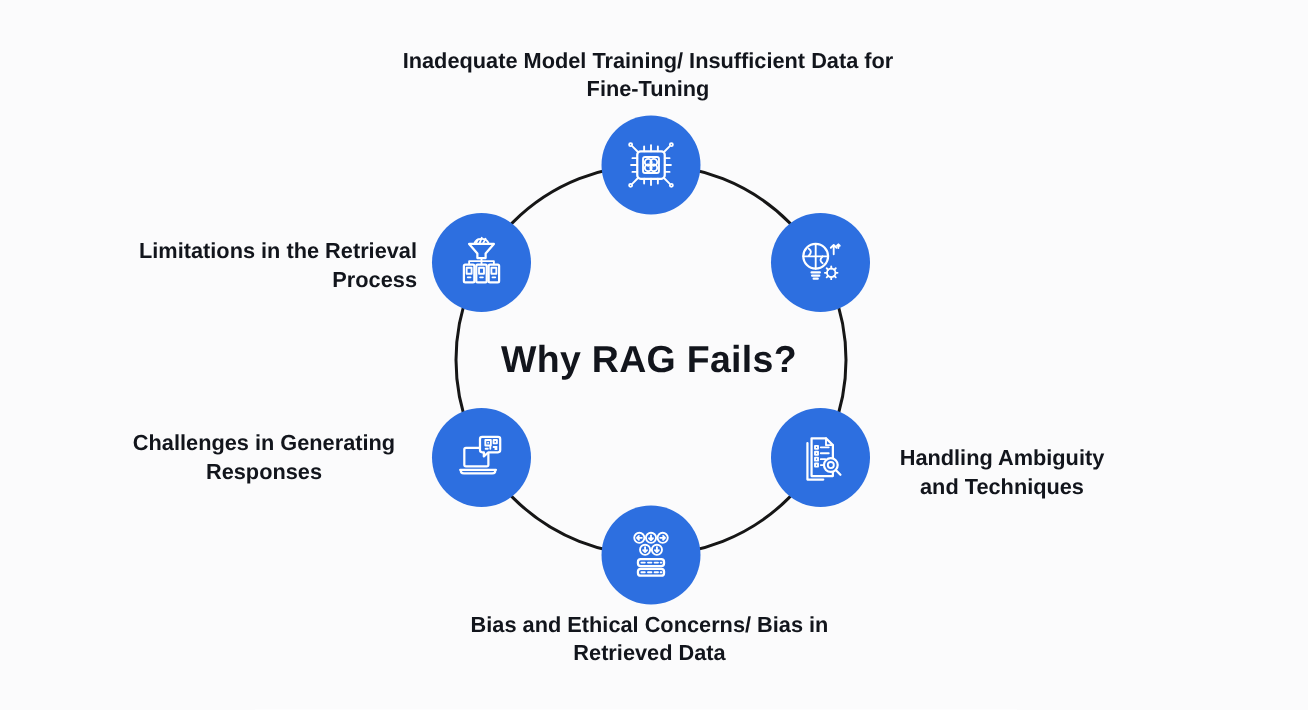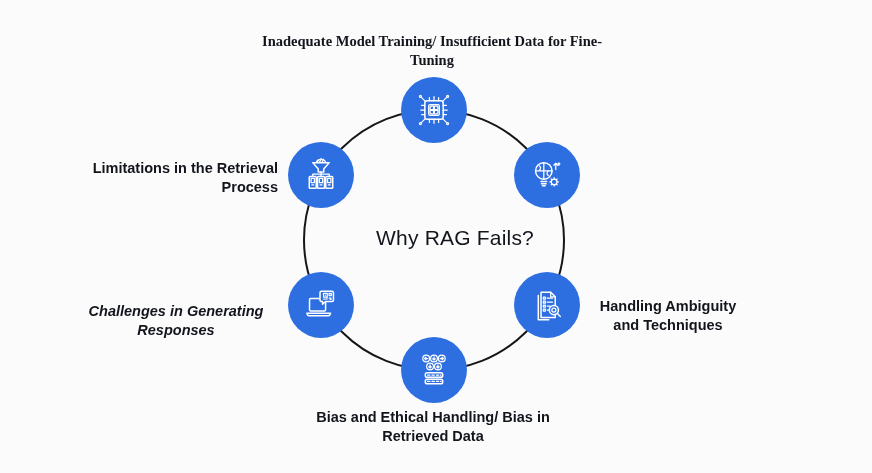--- a/index.html
+++ b/index.html
@@ -22,23 +22,23 @@
     position:absolute;
     left:303px;top:109px;
     width:262px;height:262px;
     border:2px solid var(--ring-stroke);
     border-radius:50%;
   }
   .center-title{
     position:absolute;
     left:334px;top:226px;
     width:200px;
-    text-align:right;
-    font-size:21px;
-    font-weight:400;
+    text-align:left;
+    font-size:25px;
+    font-weight:700;
     color:var(--text);
     letter-spacing:.2px;
   }
   .node{
     position:absolute;
     width:66px;height:66px;
     border-radius:50%;
     background:var(--node-fill);
     display:flex;align-items:center;justify-content:center;
   }
@@ -51,25 +51,25 @@
   .n-lb{left:288px;top:272px;}
   .n-lt{left:288px;top:142px;}
   .label{
     position:absolute;
     text-align:center;
     font-size:14.5px;
     font-weight:700;
     line-height:1.32;
     color:var(--text);
   }
-  .l-top{left:262px;top:32px;width:340px;font-family:Liberation Serif, serif;}
+  .l-top{left:262px;top:32px;width:340px;}
   .l-rt{left:586px;top:160px;width:160px;}
   .l-rb{left:588px;top:297px;width:160px;}
   .l-bottom{left:297px;top:408px;width:272px;}
-  .l-lb{left:80px;top:302px;width:192px;font-style:italic;}
+  .l-lb{left:80px;top:287px;width:192px;}
   .l-lt{left:74px;top:159px;width:204px;text-align:right;}
   .stroke{fill:none;stroke:currentColor;stroke-width:1.5;stroke-linecap:round;stroke-linejoin:round;}
   .thin{stroke-width:1.25;}
   .fillmask{fill:var(--node-fill);stroke:currentColor;stroke-width:1.5;stroke-linecap:round;stroke-linejoin:round;}
 </style>
 </head>
 <body>
 
 <div class="stage">
 
@@ -180,17 +180,17 @@
         <rect class="stroke thin" x="13.2" y="27.8" width="3.6" height="4.4"></rect>
         <rect class="stroke thin" x="22.2" y="27.8" width="3.6" height="4.4"></rect>
         <rect class="stroke thin" x="31.2" y="27.8" width="3.6" height="4.4"></rect>
         <path class="stroke thin" d="M14 34.8 h2 M23 34.8 h2 M32 34.8 h2"></path>
       </svg>
     </span>
   </div>
 
   <div class="label l-top">Inadequate Model Training/ Insufficient Data for Fine-Tuning</div>
   <div class="label l-rb">Handling Ambiguity and Techniques</div>
-  <div class="label l-bottom">Bias and Ethical Handling/ Bias in Retrieved Data</div>
+  <div class="label l-bottom">Bias and Ethical Concerns/ Bias in Retrieved Data</div>
   <div class="label l-lb">Challenges in Generating Responses</div>
   <div class="label l-lt">Limitations in the Retrieval Process</div>
 
 </div>
 
 </body></html>

